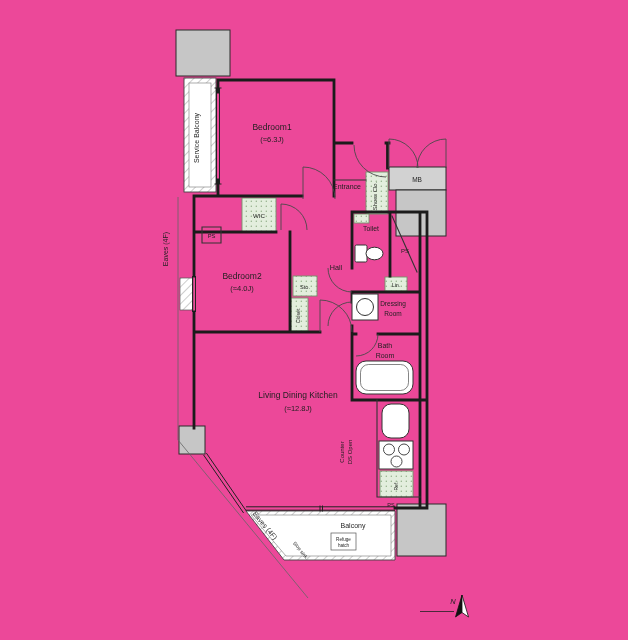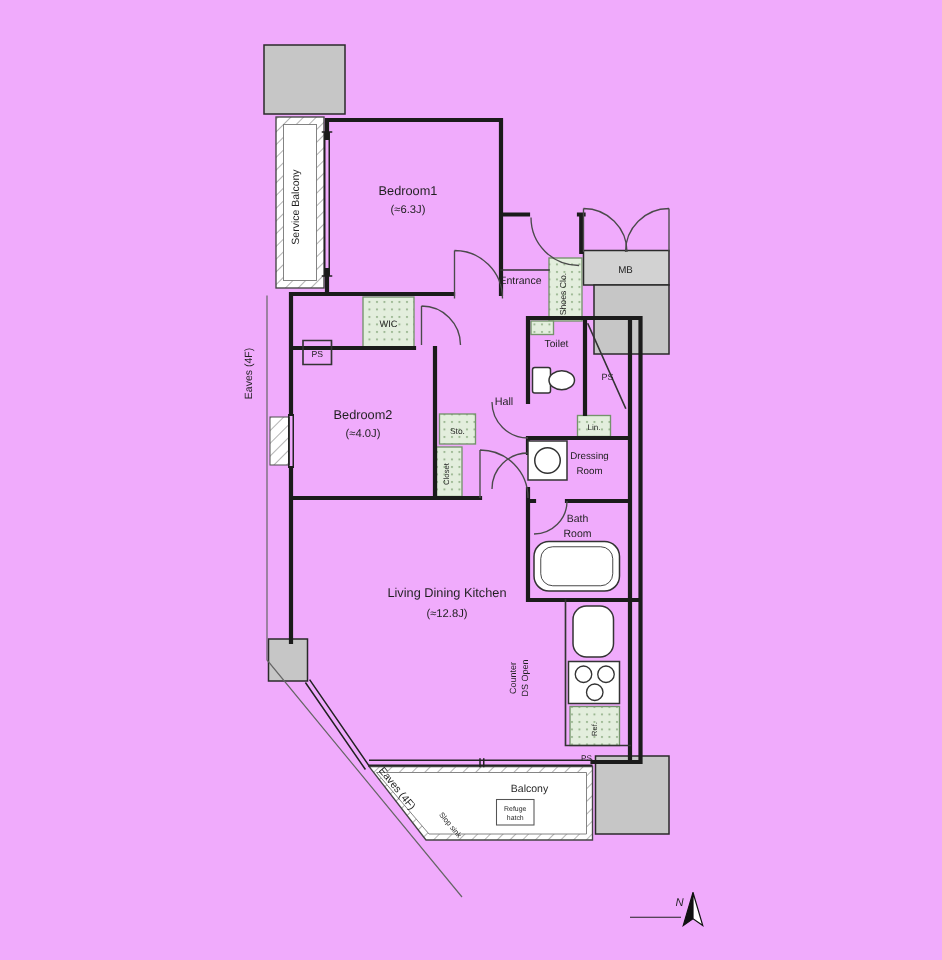--- a/index.html
+++ b/index.html
@@ -1,16 +1,16 @@
 <!DOCTYPE html>
 <html><head>
 <meta charset="utf-8">
 <style>
   html,body{margin:0;padding:0;background:#ffffff;}
-  .frame{position:relative;width:628px;height:640px;background:#f0abfc;overflow:hidden;
+  .frame{position:relative;width:628px;height:640px;background:#ec4899;overflow:hidden;
          font-family:"Liberation Sans",sans-serif;}
   svg{position:absolute;left:0;top:0;}
   svg text{font-family:"Liberation Sans",sans-serif;fill:#1f1f1f;}
 </style>
 </head>
 <body>
 
 <div class="frame">
 <svg width="628" height="640" viewBox="0 0 628 640">
   <defs>

